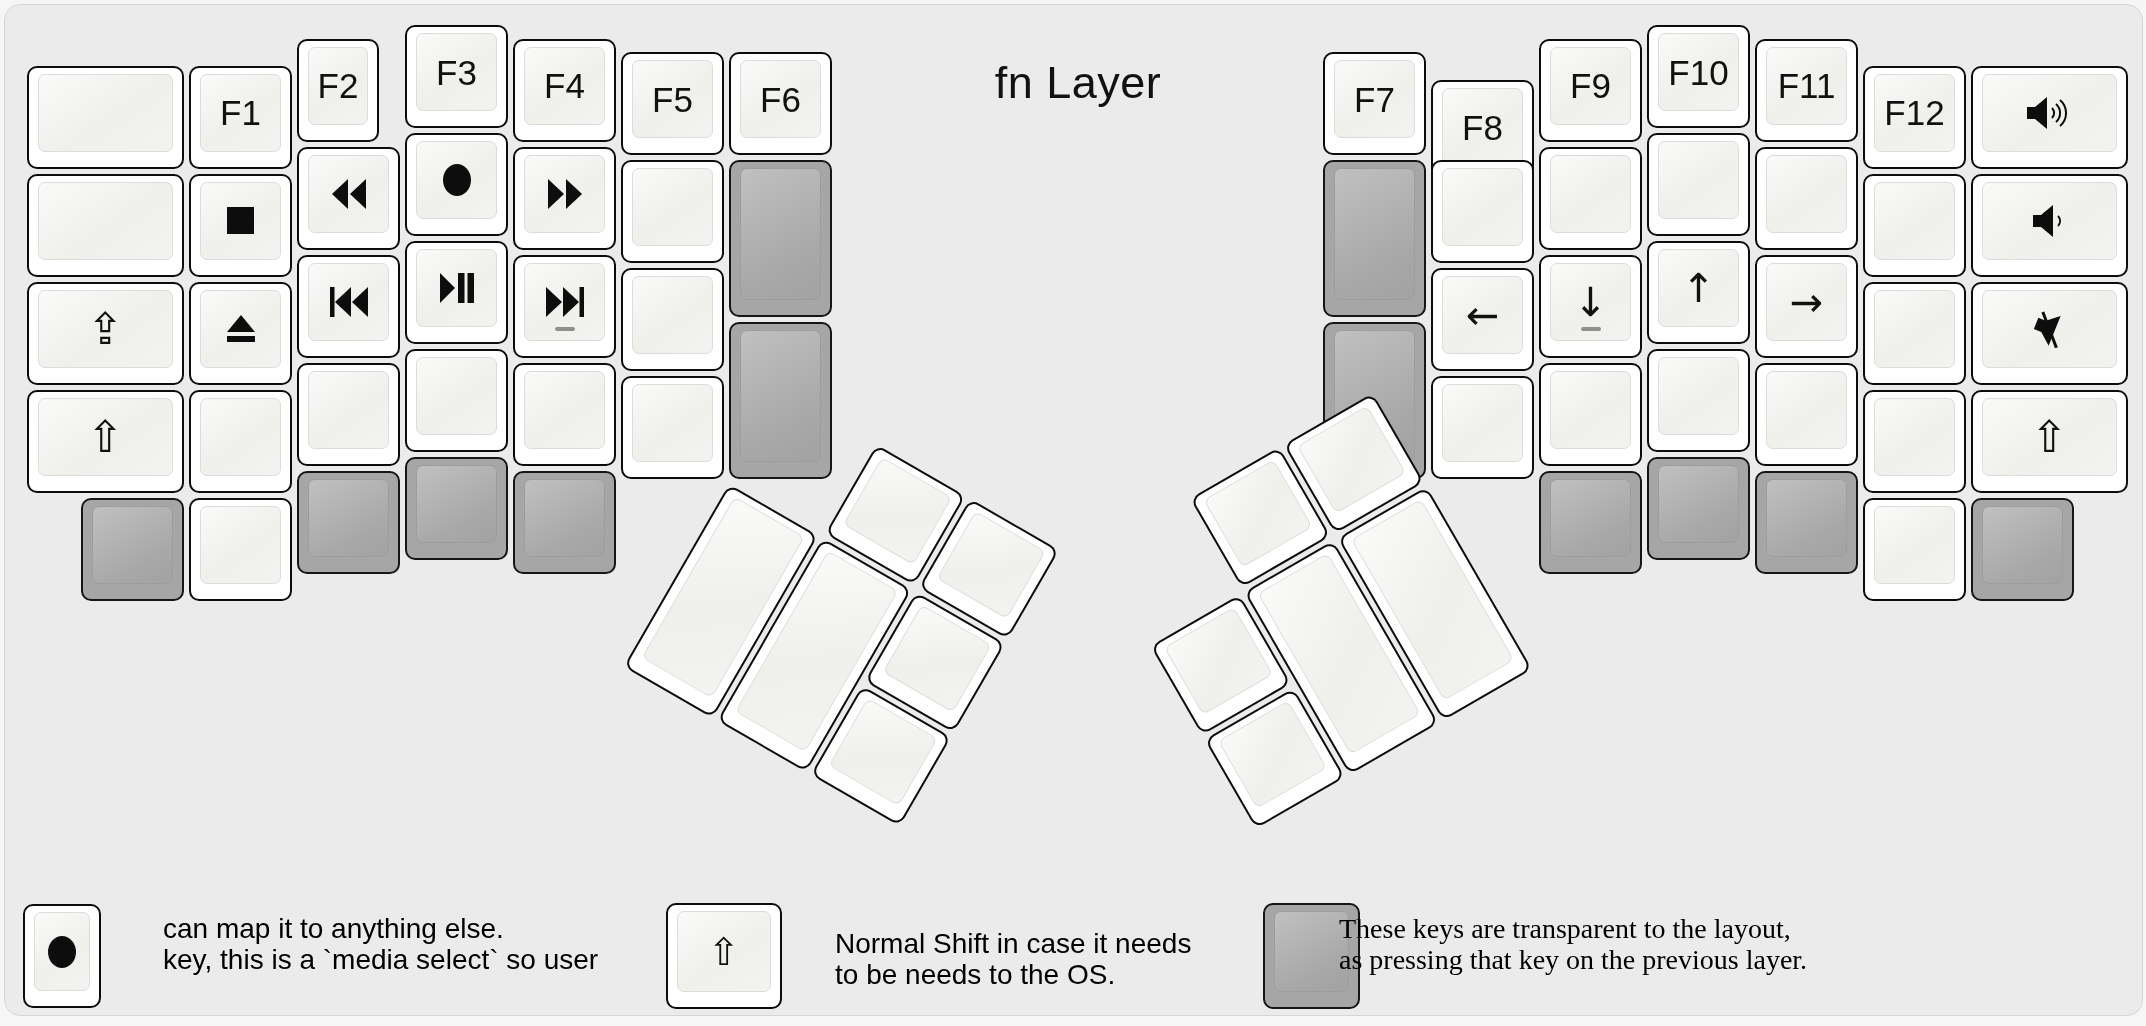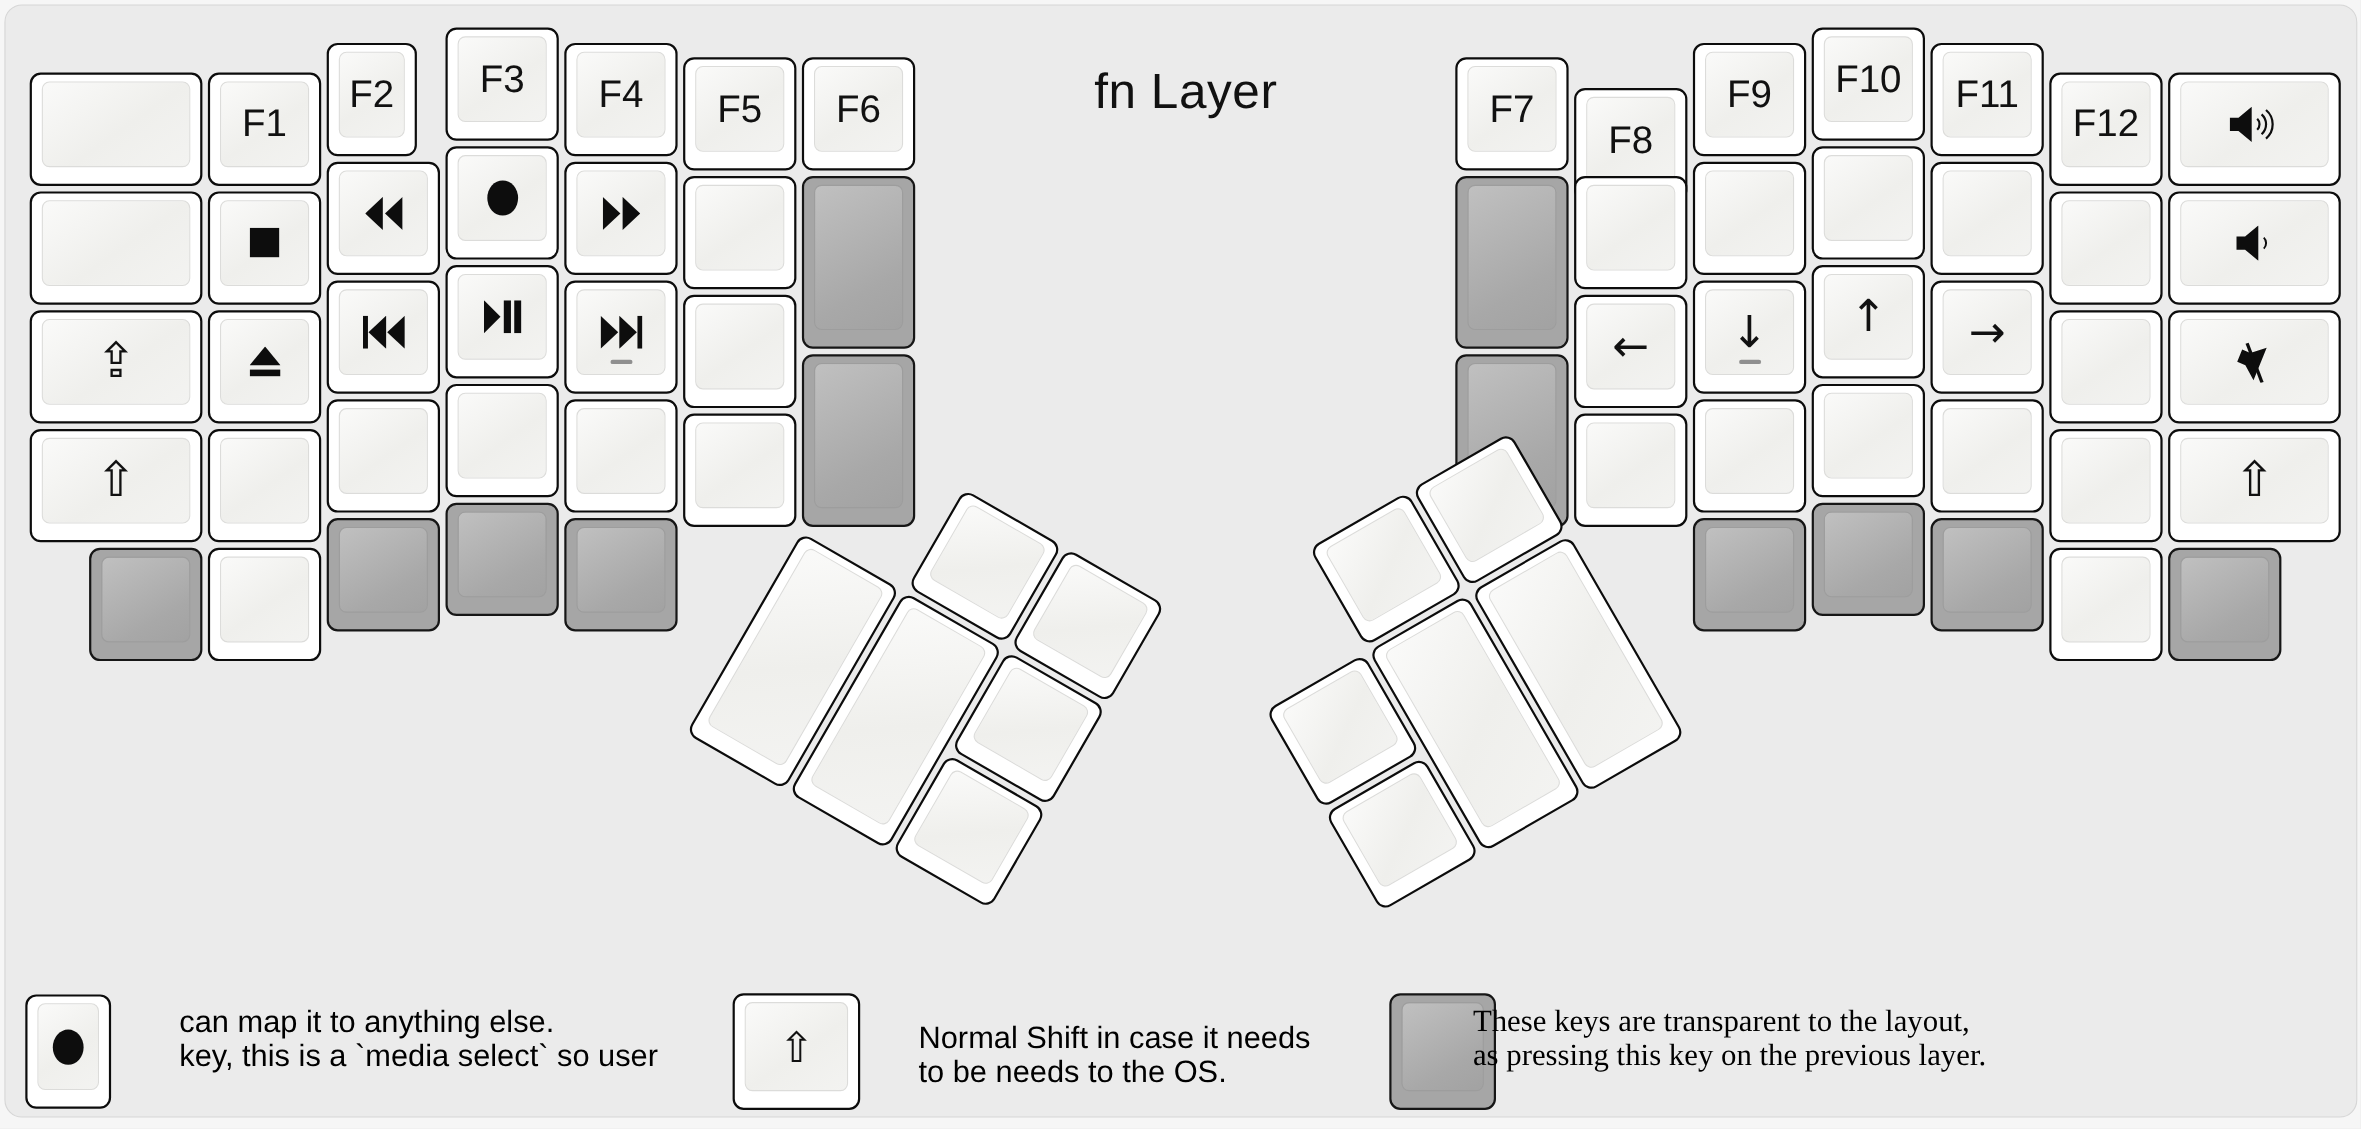--- a/index.html
+++ b/index.html
@@ -430,16 +430,16 @@
       </div>
       <div class="legend-text" style="left: 790px; top: 923px; margin-left: 40px;">
         <div>Normal Shift in case it needs</div>
         <div>to be needs to the OS.</div>
       </div>
       <div class="key gray" style="left: 1258px; top: 898px; width: 97px; height: 106px;">
         <div class="cap"></div>
       </div>
       <div class="legend-text" style="left: 1334px; top: 908px; font-family: Liberation Serif, serif;">
         <div>These keys are transparent to the layout,</div>
-        <div>as pressing this key on the previous layer.</div>
+        <div>as pressing that key on the previous layer.</div>
       </div>
     </div>
 </div>
 
 </body></html>

